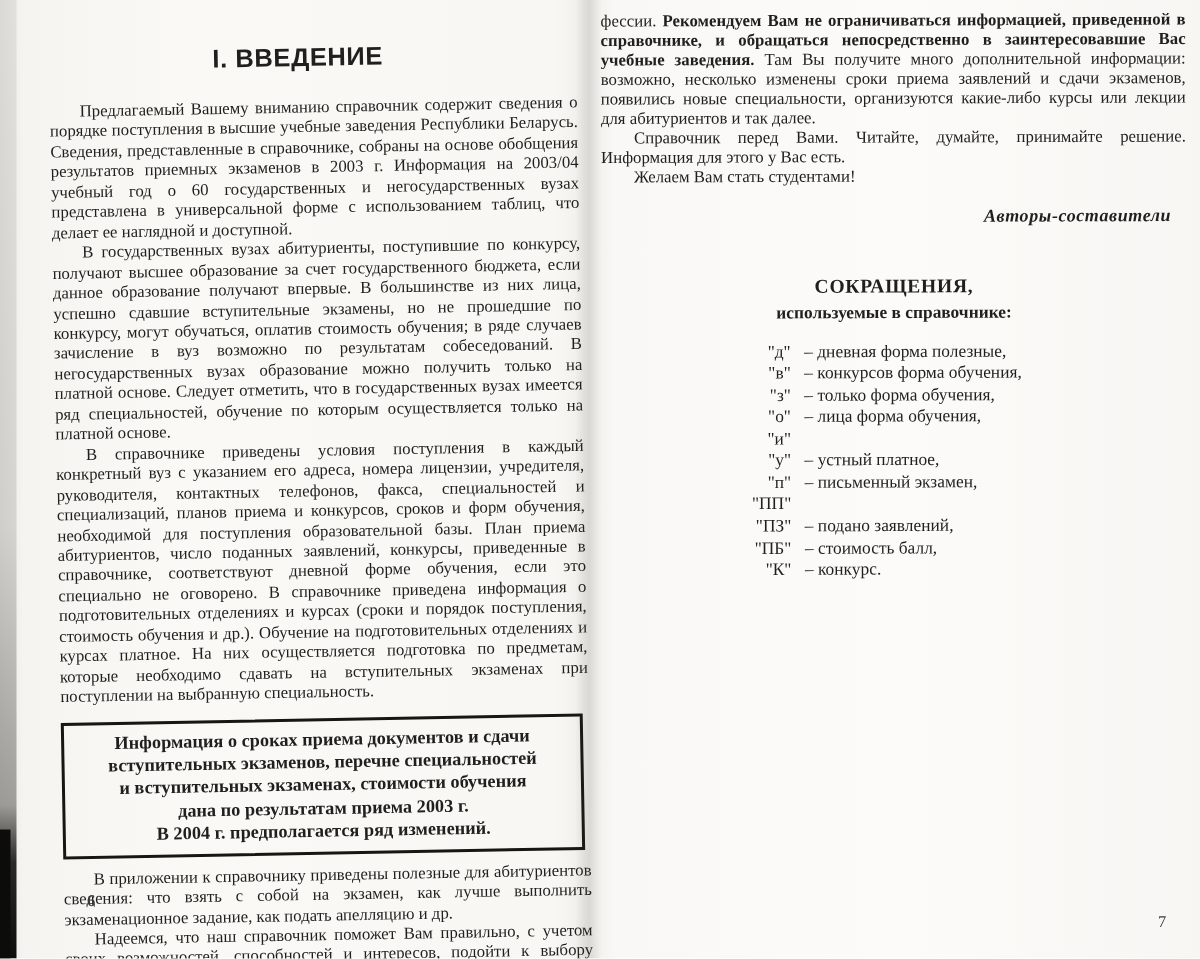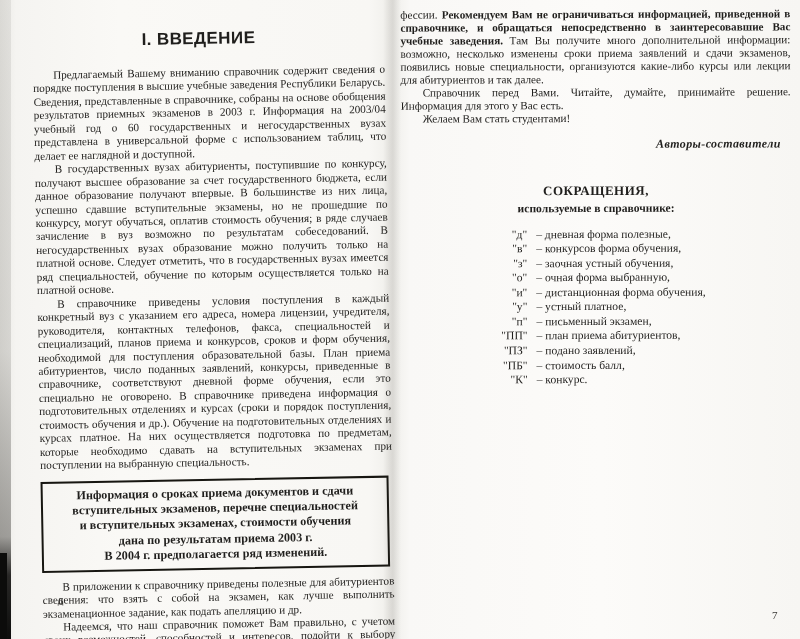--- a/index.html
+++ b/index.html
@@ -111,41 +111,39 @@
       <div class="abbr-row">
           <span class="abbr-code">"д"</span>
           <span class="abbr-desc">– дневная форма полезные,</span>
         </div>
       <div class="abbr-row">
           <span class="abbr-code">"в"</span>
           <span class="abbr-desc">– конкурсов форма обучения,</span>
         </div>
       <div class="abbr-row">
           <span class="abbr-code">"з"</span>
-          <span class="abbr-desc">– заочная устный обучения,</span>
+          <span class="abbr-desc">– только форма обучения,</span>
         </div>
       <div class="abbr-row">
           <span class="abbr-code">"о"</span>
-          <span class="abbr-desc">– очная форма выбранную,</span>
+          <span class="abbr-desc">– лица форма обучения,</span>
         </div>
       <div class="abbr-row">
           <span class="abbr-code">"и"</span>
-          <span class="abbr-desc">– дистанционная форма обучения,</span>
         </div>
       <div class="abbr-row">
           <span class="abbr-code">"у"</span>
           <span class="abbr-desc">– устный платное,</span>
         </div>
       <div class="abbr-row">
           <span class="abbr-code">"п"</span>
           <span class="abbr-desc">– письменный экзамен,</span>
         </div>
       <div class="abbr-row">
           <span class="abbr-code">"ПП"</span>
-          <span class="abbr-desc">– план приема абитуриентов,</span>
         </div>
       <div class="abbr-row">
           <span class="abbr-code">"ПЗ"</span>
           <span class="abbr-desc">– подано заявлений,</span>
         </div>
       <div class="abbr-row">
           <span class="abbr-code">"ПБ"</span>
           <span class="abbr-desc">– стоимость балл,</span>
         </div>
       <div class="abbr-row">

